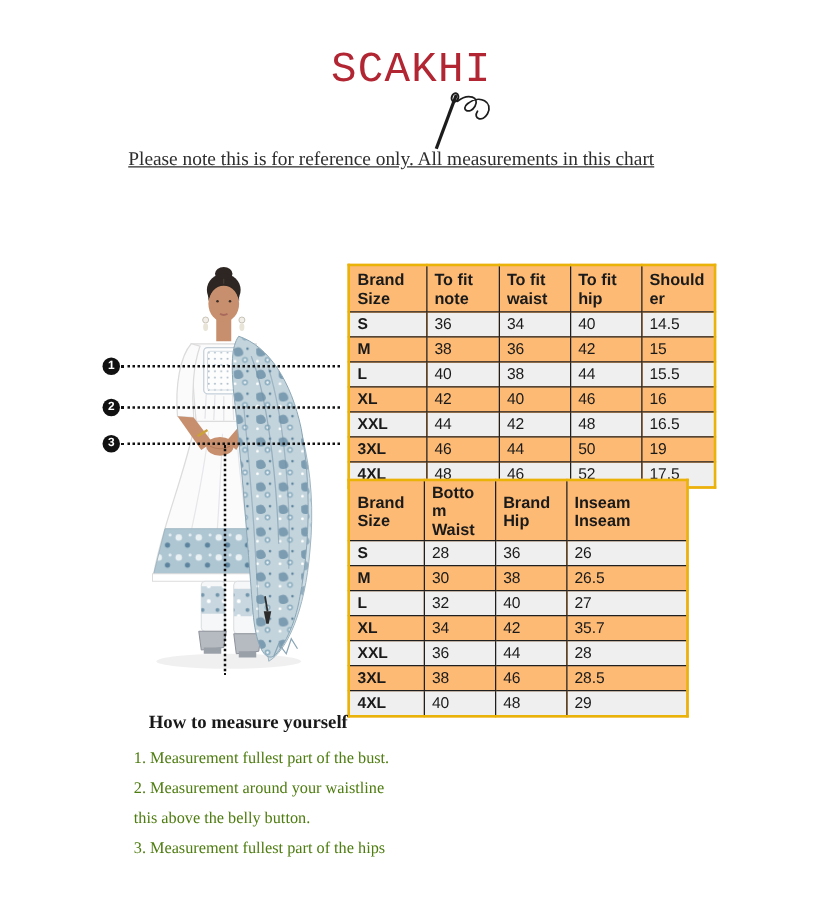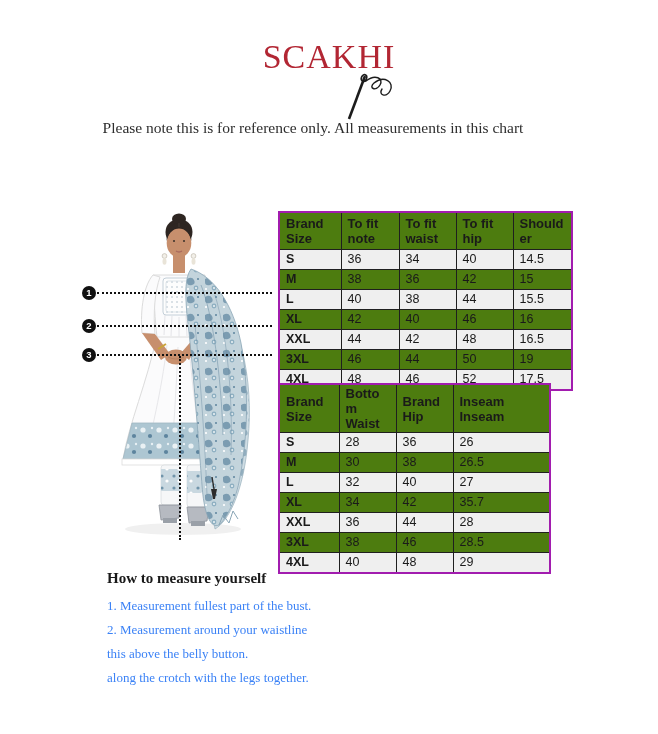--- a/index.html
+++ b/index.html
@@ -1,56 +1,56 @@
 <!DOCTYPE html>
 <html><head>
 <meta charset="utf-8">
 <style>
   html,body{margin:0;padding:0;background:#fff;}
   #canvas{position:relative;width:658px;height:734px;background:#ffffff;overflow:hidden;
           font-family:"Liberation Sans",sans-serif;color:#1a1a1a;}
 
   
   .logo-wrap{position:absolute;top:38px;left:0;width:658px;text-align:center;height:46px;}
-  .logo-text{font-family:Liberation Serif, serif;font-size:34px;letter-spacing:1px;
+  .logo-text{font-family:Liberation Mono, monospace;font-size:34px;letter-spacing:1px;
              color:#b22633;font-weight:500;}
   .needle-svg{position:absolute;left:341px;top:34px;}
 
   
   .disclaimer{position:absolute;top:115px;left:0;width:626px;text-align:center;
-              font-family:"Liberation Serif",serif;font-size:15.5px;color:#2e2e2e;}
+              font-family:"Liberation Serif",serif;font-size:15.5px;color:#2e2e2e;text-decoration:underline;}
   .disclaimer div{line-height:26px;}
 
   
   .figure-area{position:absolute;left:75px;top:185px;width:210px;height:380px;}
   .figure-area svg{position:absolute;left:0;top:0;}
 
   .marker-line{position:absolute;height:0;border-top:2px dotted #111;}
   .marker-vline{position:absolute;width:0;border-left:2px dotted #111;}
   .marker-circle{position:absolute;width:14px;height:14px;border-radius:50%;background:#111;
                  color:#fff;font-size:9.5px;font-weight:bold;text-align:center;line-height:14px;}
 
   
   .size-table{border-collapse:collapse;table-layout:fixed;position:absolute;
-              border:2px solid #a21caf;background:#4d7c0f;}
+              border:2px solid #eab308;background:#fdba74;}
   .size-table th,.size-table td{border:1px solid #1f1f1f;text-align:left;
               vertical-align:middle;padding:1px 6px;overflow:hidden;}
   .size-table th{font-size:13px;font-weight:bold;line-height:15px;height:34px;
               word-break:break-word;overflow-wrap:anywhere;}
   .size-table td{font-size:12.5px;height:17px;line-height:17px;}
   .size-table td.szcol{font-weight:bold;}
   .size-table tr.shade td{background:#efefef;}
   #table-top{left:278px;top:211px;}
   #table-bottom{left:278px;top:383px;}
 
   
   .howto{position:absolute;left:107px;top:570px;width:240px;
          font-family:"Liberation Serif",serif;}
-  .howto-heading{font-size:15px;font-weight:bold;color:#191919;margin:0 0 12px 0;}
-  .howto-step{font-size:13px;color:#3b82f6;margin:0 0 11px 0;line-height:13px;}
+  .howto-heading{font-size:15px;font-weight:bold;color:#191919;margin:0 0 12px 12px;}
+  .howto-step{font-size:13px;color:#4d7c0f;margin:0 0 11px 0;line-height:13px;}
 </style>
 </head>
 <body>
 
 <div id="canvas">
 
   <div class="logo-wrap">
     <span class="logo-text">SCAKHI</span>
     <svg class="needle-svg" width="66" height="52" viewBox="0 0 66 52">
       <line x1="24" y1="4" x2="8" y2="47" stroke="#1c1c1c" stroke-width="2.6"></line>
@@ -295,16 +295,16 @@
       <td>29</td>
     </tr>
   </tbody>
     </table>
 
   <div class="howto">
     <div class="howto-heading">How to measure yourself</div>
     <div class="howto-step">1. Measurement fullest part of the bust.</div>
     <div class="howto-step">2. Measurement around your waistline</div>
     <div class="howto-step">this above the belly button.</div>
-    <div class="howto-step">along the crotch with the legs together.</div>
+    <div class="howto-step">3. Measurement fullest part of the hips</div>
   </div>
 
 </div>
 
 </body></html>

